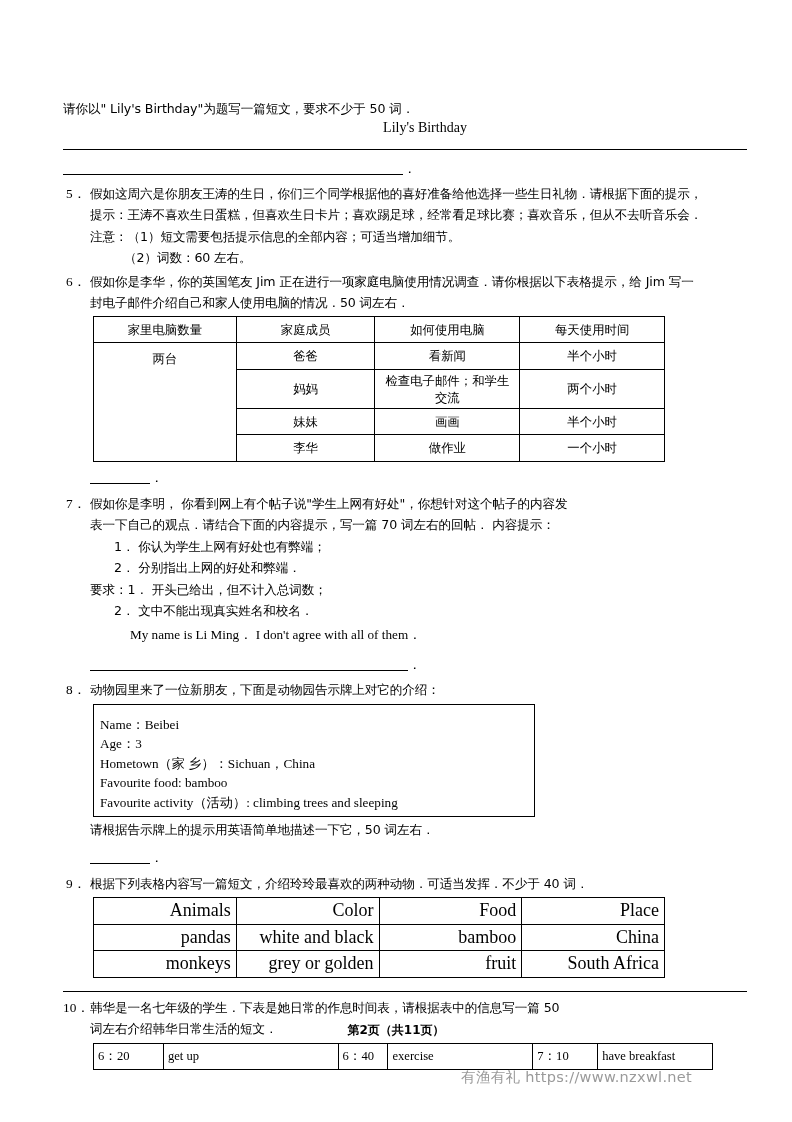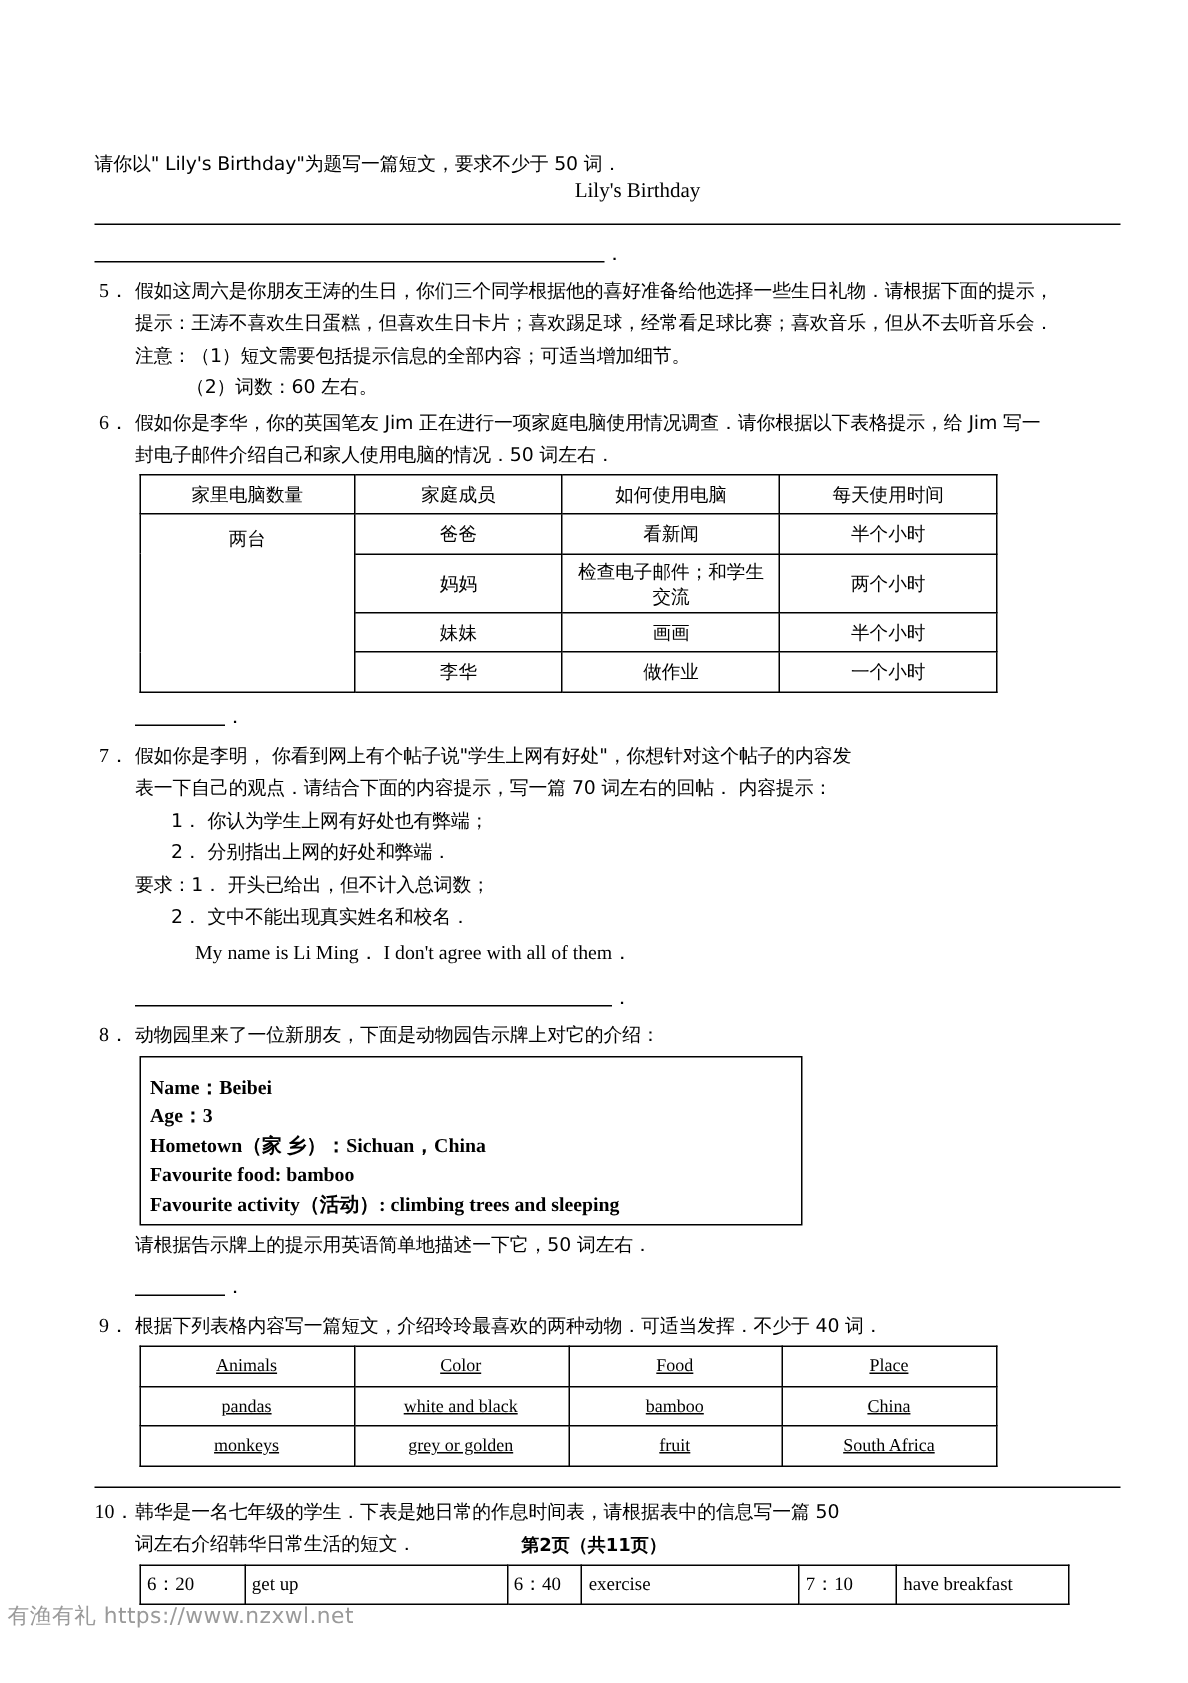--- a/index.html
+++ b/index.html
@@ -110,58 +110,57 @@
   }
   table.t6 td { text-align: center; height: 26px; font-size: 12.4px; }
   table.t6 .cell-tall { height: 38px; }
 
   table.t9 {
     width: 572px;
     margin-left: 3px;
     margin-top: 3px;
     font-family: "Liberation Serif", serif;
   }
-  table.t9 td { text-align: center; height: 25px; font-size: 12px; padding-left: 4px; text-decoration: underline; }
+  table.t9 td { text-align: right; height: 25px; font-size: 18px; padding-left: 4px; }
 
   table.t10 {
     width: 620px;
     margin-left: 3px;
     margin-top: 3px;
     font-family: "Liberation Serif", serif;
   }
   table.t10 td { text-align: left; height: 22px; font-size: 12.6px; padding-left: 4px; margin-top: 22px; }
 
   .box8 {
     border: 1px solid #000;
     width: 442px;
     margin-left: 3px;
     margin-top: 3px;
     padding: 10px 6px 4px 6px;
     font-family: "Liberation Serif", serif;
     font-size: 13.2px;
     line-height: 19.5px;
-    font-weight: bold;
   }
 
   .footer-page {
     position: absolute;
     top: 1022px;
     left: 0;
     width: 792px;
     text-align: center;
     font-family: "DejaVu Sans", "Liberation Sans", sans-serif;
     font-size: 12px;
     font-weight: bold;
   }
   .watermark {
     position: absolute;
     top: 1068px;
-    left: 5px;
+    left: 16px;
     width: 676px;
-    text-align: left;
+    text-align: right;
     color: #9a9a9a;
     font-family: "DejaVu Sans", "Liberation Sans", sans-serif;
     font-size: 14.5px;
     letter-spacing: 0.3px;
   }
 </style>
 </head>
 <body>
 
 <div class="page">

